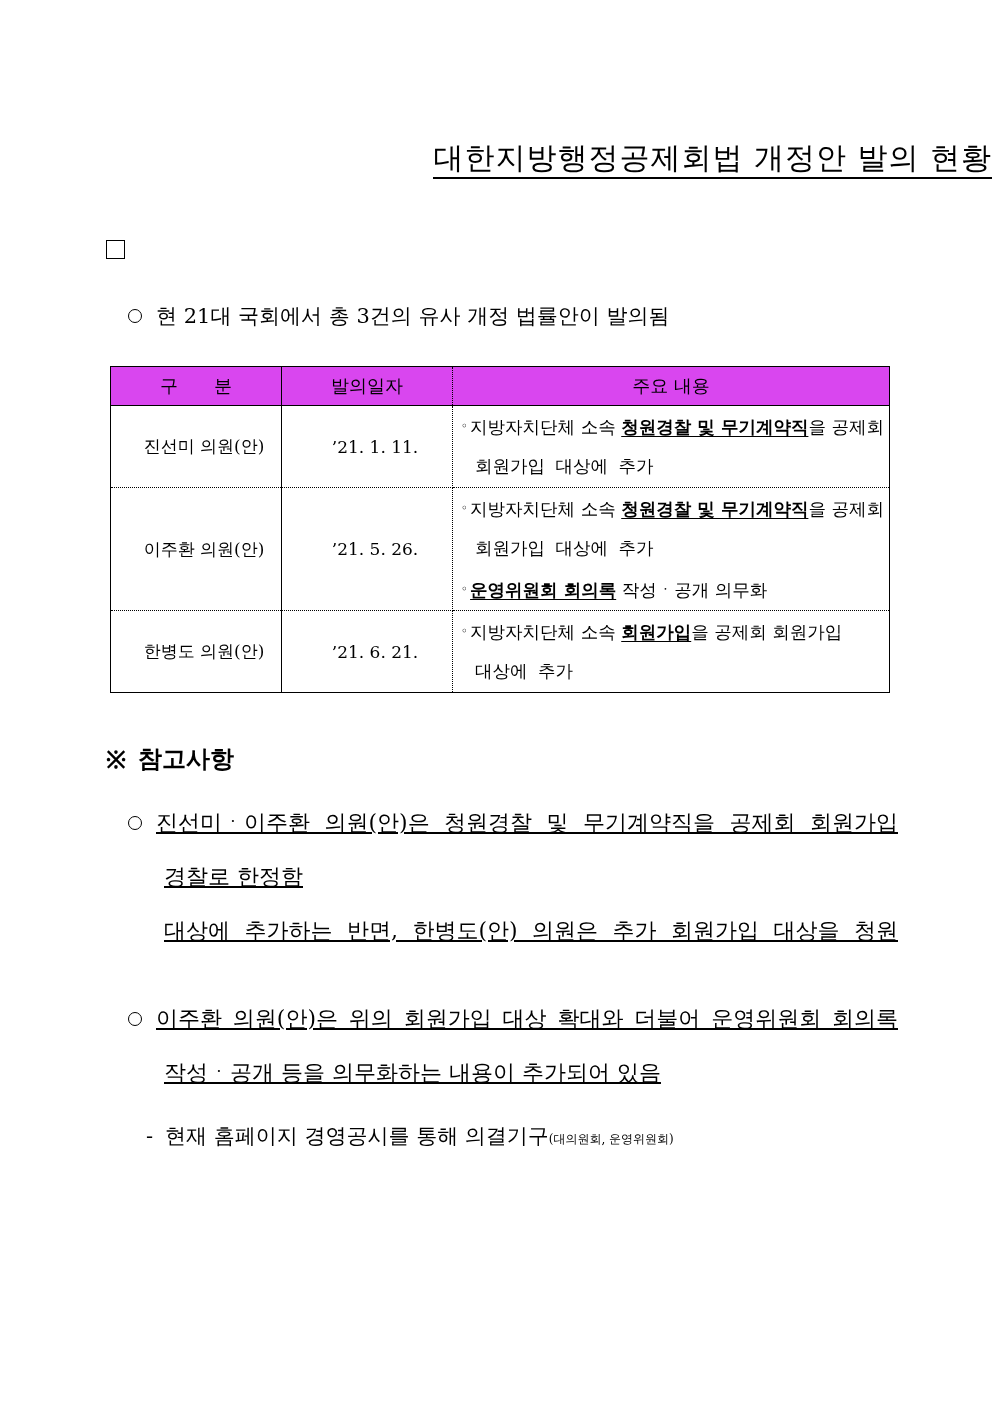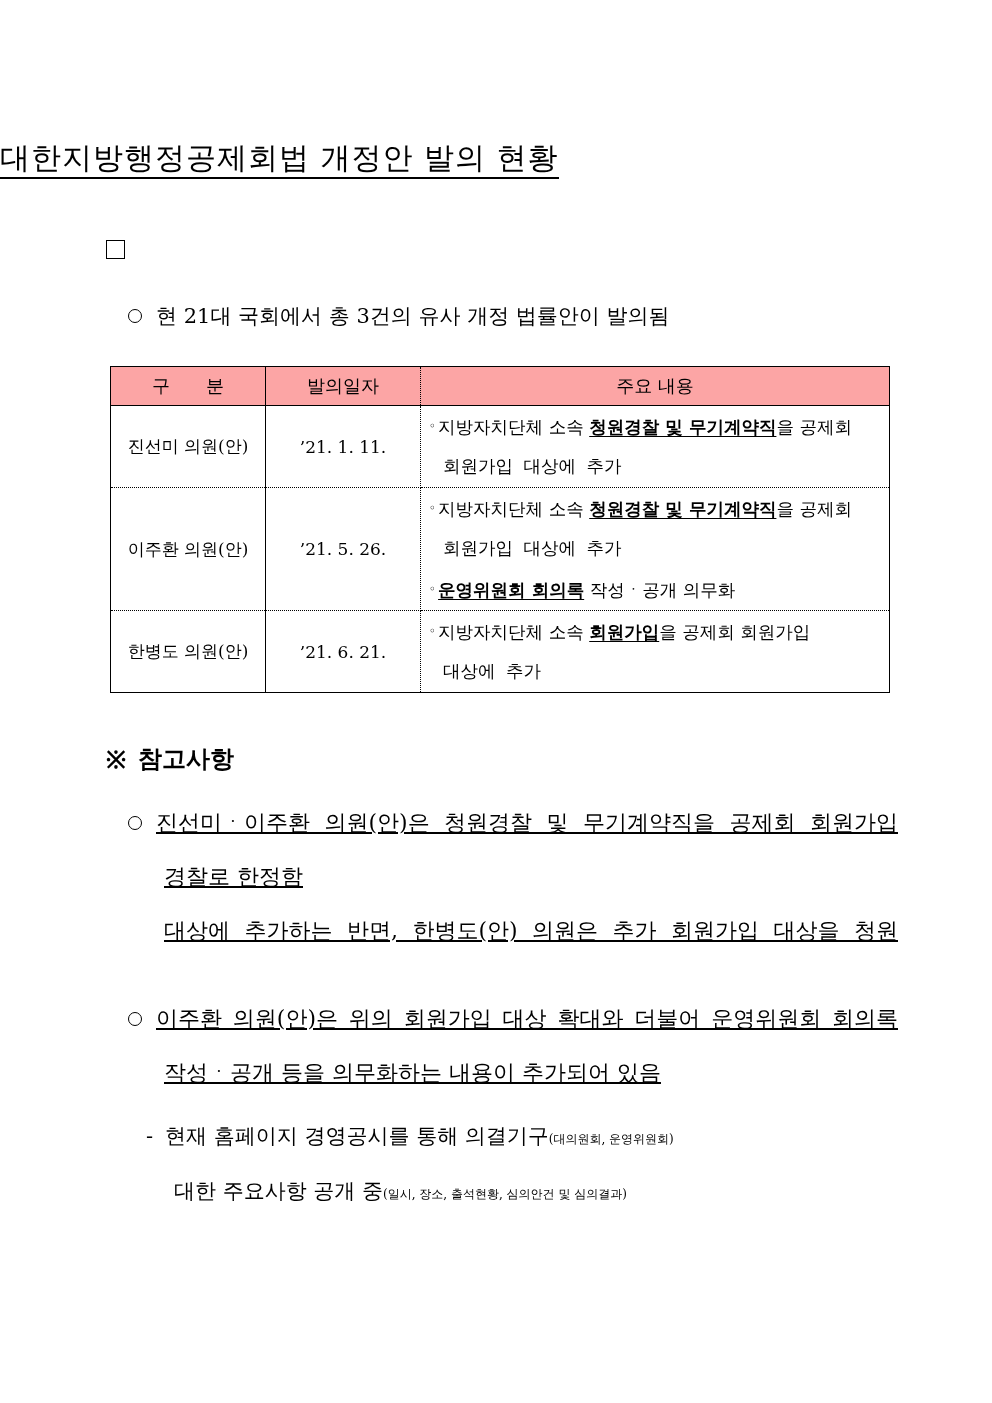--- a/index.html
+++ b/index.html
@@ -2,21 +2,21 @@
 <html><head>
 <meta charset="utf-8">
 <style>
   html, body { margin: 0; padding: 0; background: #ffffff; }
   body {
     width: 992px; height: 1403px; position: relative; overflow: hidden;
     font-family: "DejaVu Serif", "Liberation Serif", serif;
     color: #000;
   }
   .title {
-    position: absolute; left: 0; width: 992px; top: 138px; text-align: left;
+    position: absolute; left: 0; width: 992px; top: 138px; text-align: right;
   }
   .title span {
     font-size: 30px; letter-spacing: 1px;
     border-bottom: 2px solid #000; padding-bottom: 2px;
   }
   .sec-head {
     position: absolute; left: 106px; font-size: 24px; font-weight: bold;
     display: flex; align-items: center;
   }
   .checkbox {
@@ -29,28 +29,28 @@
   }
   .circle {
     display: inline-block; width: 14px; height: 14px; border: 1.5px solid #000;
     border-radius: 50%; margin-right: 14px; box-sizing: border-box;
   }
   table.bills {
     position: absolute; left: 110px; top: 366px; width: 780px;
     border-collapse: collapse; font-size: 17px;
   }
   table.bills th {
-    background: #fca5a5; font-weight: normal; height: 38px; font-size: 18px;
+    background: #d946ef; font-weight: normal; height: 38px; font-size: 18px;
     border-top: 1.5px solid #000; border-bottom: 1.5px solid #000;
   }
   table.bills td, table.bills th { padding: 0; }
   .c1 { width: 154px; text-align: center; border-left: 1.5px solid #000; border-right: 1.5px solid #000; }
   .c2 { width: 154px; text-align: center; border-right: 1px dotted #000; }
   .c3 { text-align: left; border-right: 1.5px solid #000; padding-left: 8px !important; }
-  table.bills tbody tr td { border-bottom: 1px dotted #000; }
+  table.bills tbody tr td { border-bottom: 1px dotted #000; padding-left: 16px; }
   table.bills tbody tr:last-child td { border-bottom: 1.5px solid #000; }
   .item-line { line-height: 40px; font-size: 17.5px; }
   .item-line .dot { font-size: 12px; margin-right: 2px; vertical-align: 3px; }
   .cont { padding-left: 14px; font-family: Liberation Mono, monospace; }
   .u { font-weight: bold; text-decoration: underline; text-underline-offset: 3px; }
   .para {
     position: absolute; left: 128px; width: 770px; font-size: 22px; line-height: 54px; text-decoration: underline;
   }
   .para .indent { padding-left: 36px; display: block; }
   .para .first { display: flex; align-items: center; }
@@ -142,14 +142,13 @@
   <span class="indent">작성ㆍ공개 등을 의무화하는 내용이 추가되어 있음</span>
 </div>
 
 <div class="para2" style="top:1110px;">
   <span style="display:flex;">
     <span style="margin-right:12px;">-</span>
     <span style="flex:1;display:flex;justify-content:space-between;">
       <span><span>현재 홈페이지 경영공시를 통해 의결기구</span><span class="small">(대의원회, 운영위원회)</span></span>
     </span>
   </span>
-  <span class="indent"><span>대한 주요사항 공개 중</span><span class="small">(일시, 장소, 출석현황, 심의안건 및 심의결과)</span></span>
 </div>
 
 </body></html>

